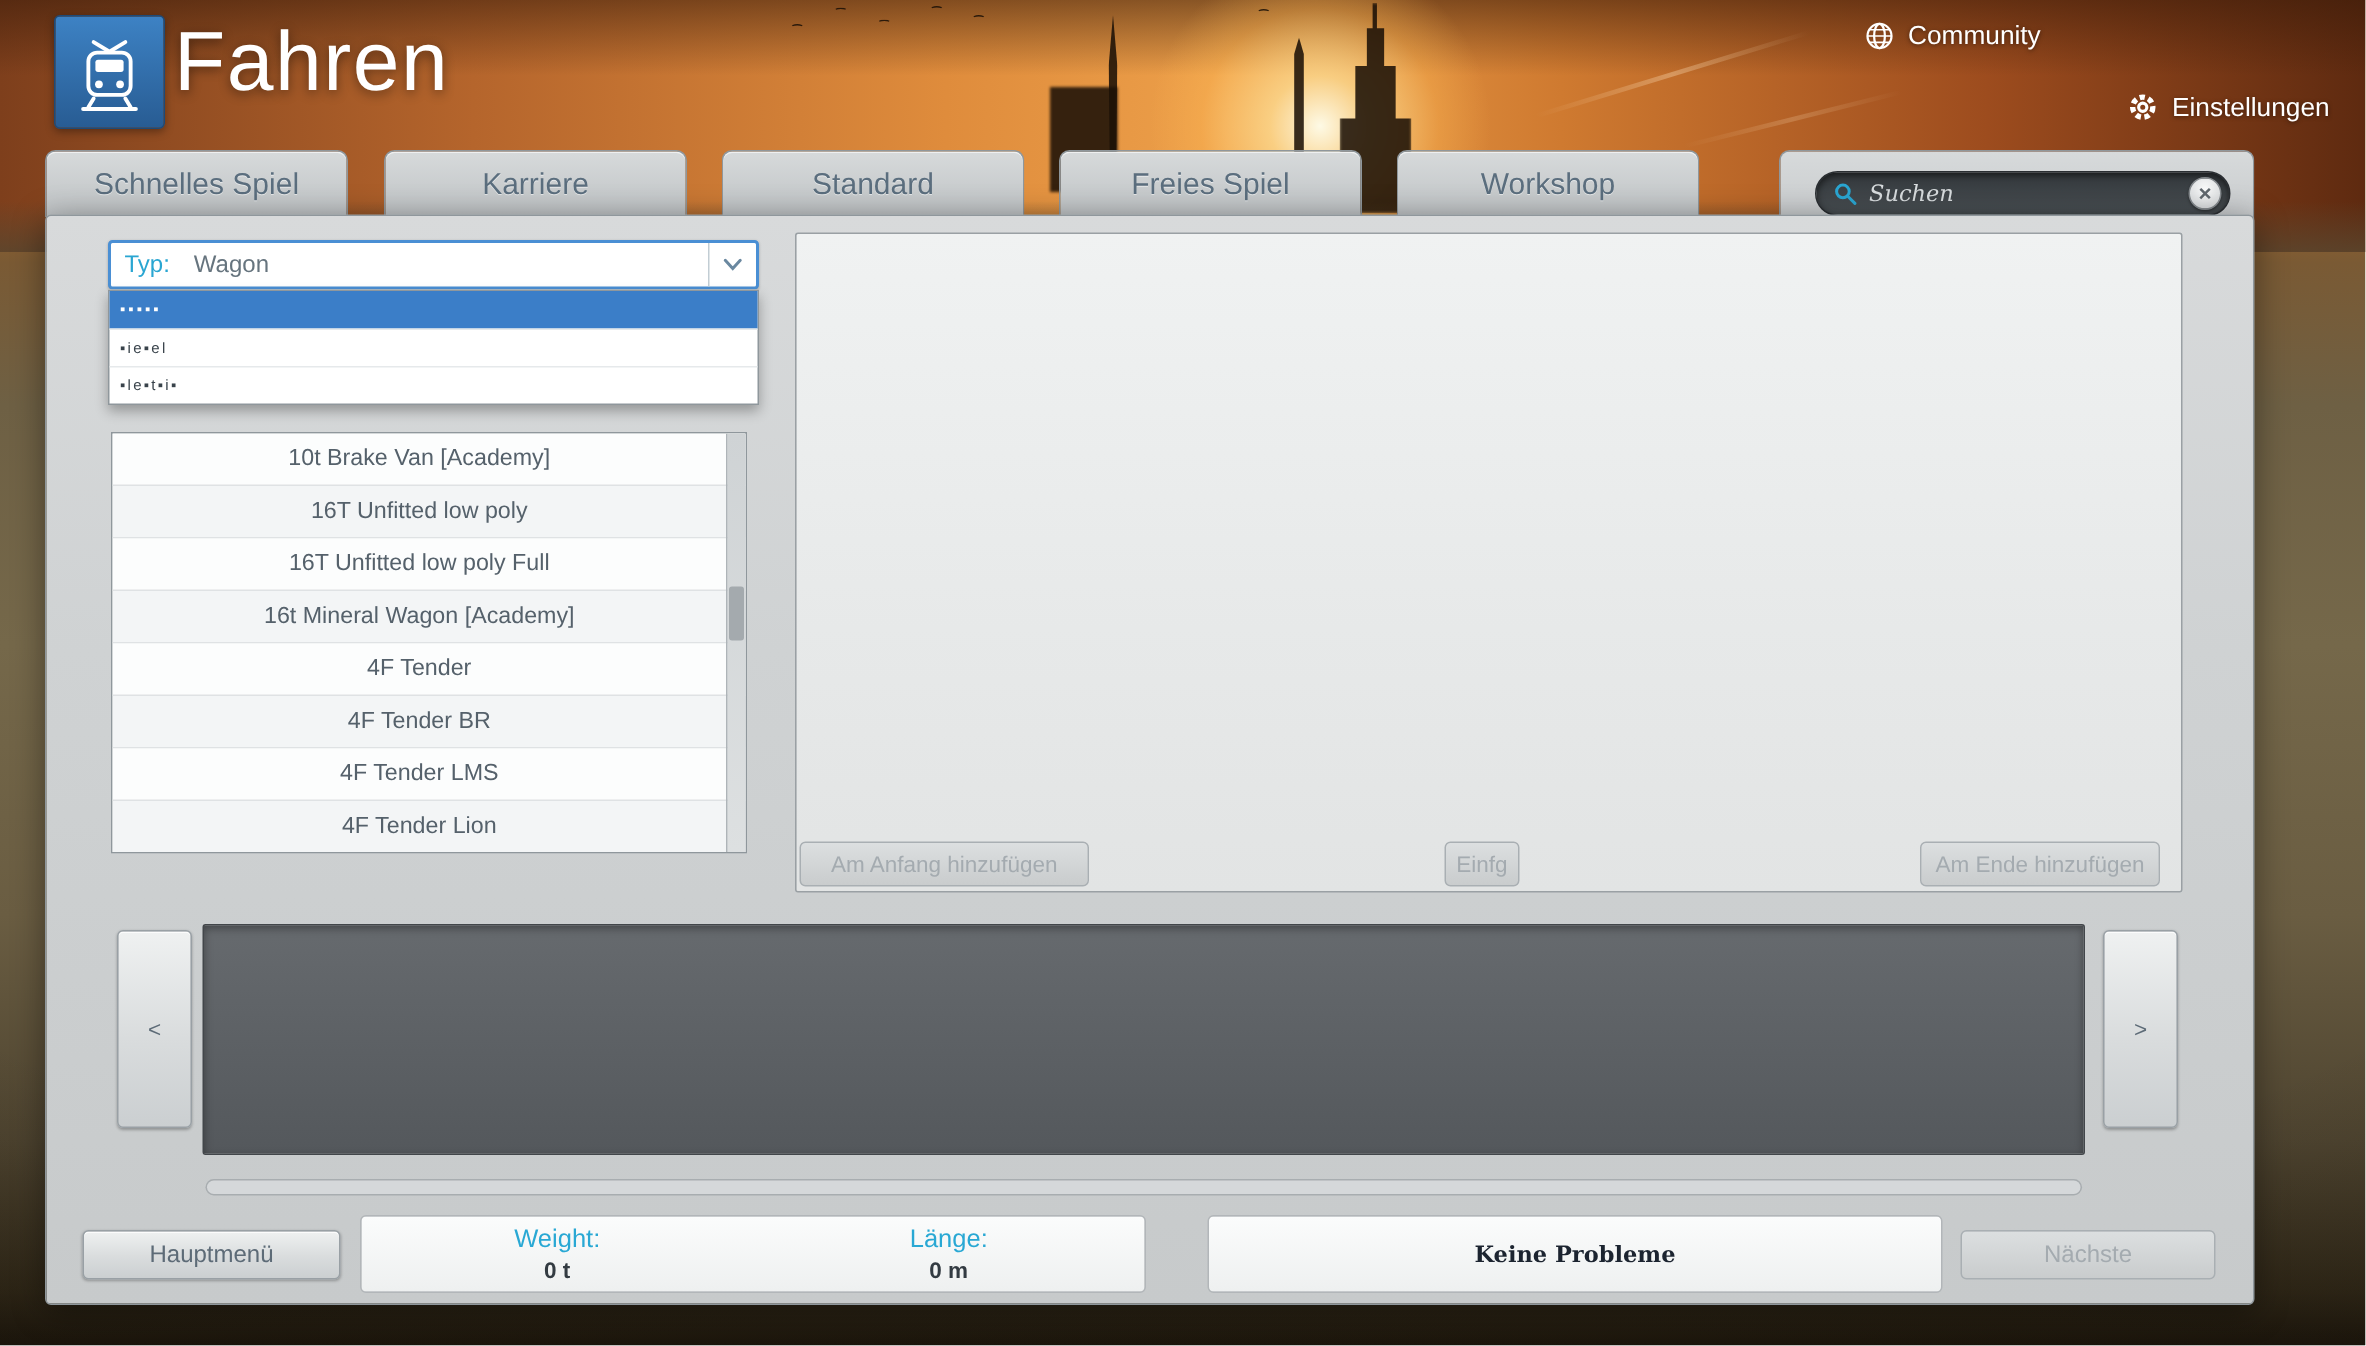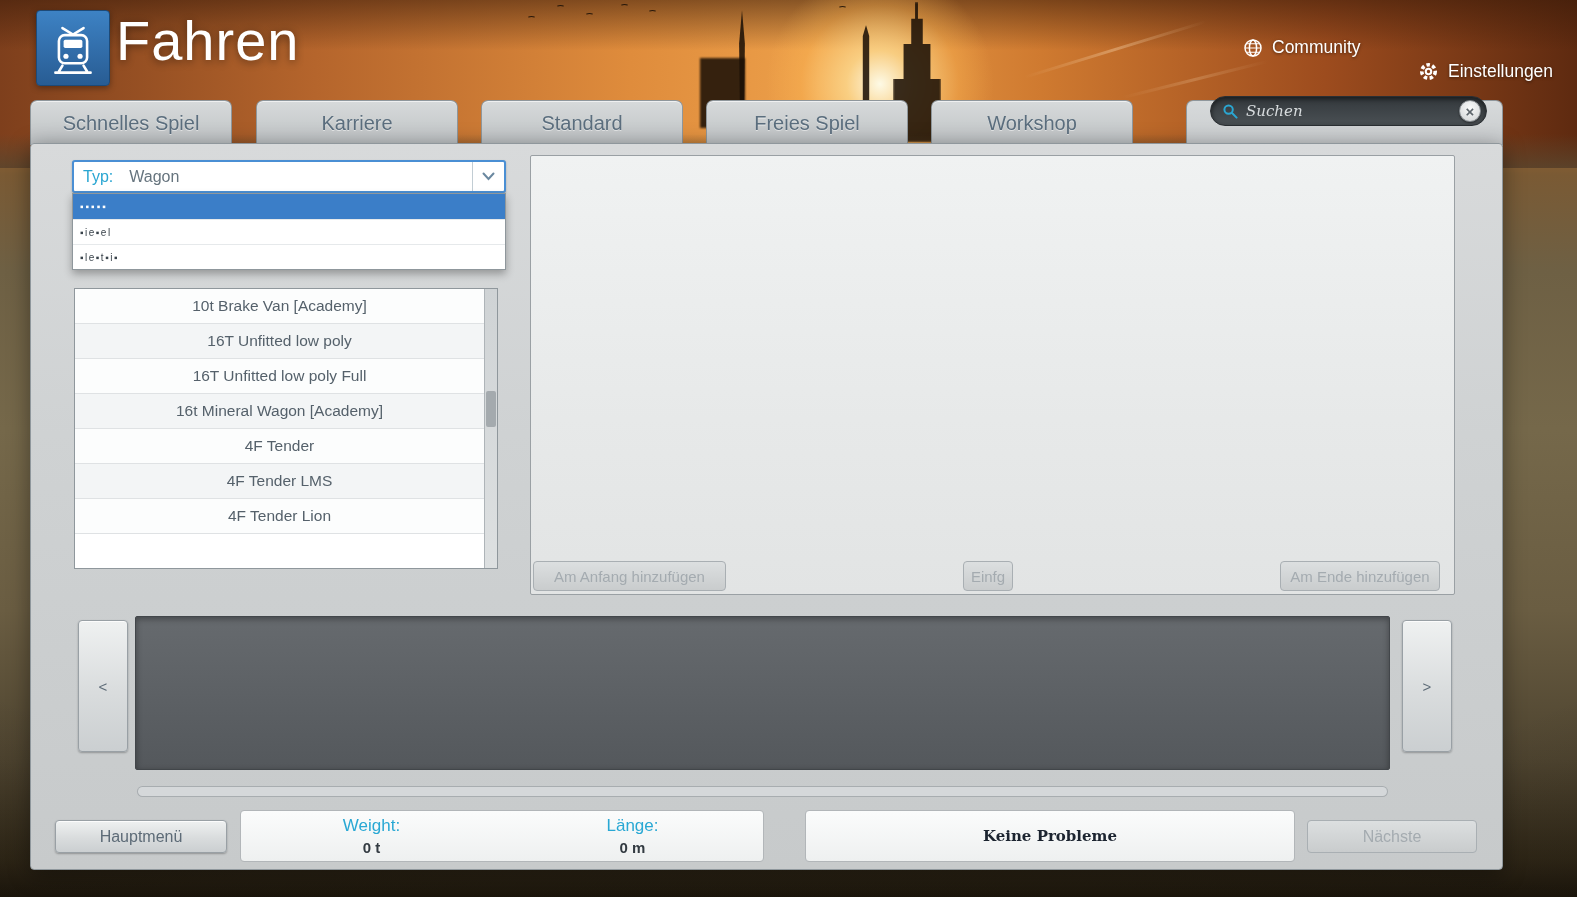--- a/index.html
+++ b/index.html
@@ -47,21 +47,21 @@
     color:#5b6e7e; font-size:20px; text-shadow:0 1px 0 rgba(255,255,255,.55);
     box-shadow:inset 0 1px 0 rgba(255,255,255,.6);
     cursor:pointer; z-index:2;
   }
   .search-ext{
     position:absolute; top:100px; left:1186px; width:317px; height:46px;
     background:linear-gradient(180deg,#d7dadb,#c8cbcd);
     border:1px solid #8f979c; border-bottom:none; border-radius:7px 7px 0 0; z-index:2;
   }
   .search-field{
-    position:absolute; top:96px; left:1210px; width:277px; height:30px; z-index:3;
+    position:absolute; top:114px; left:1210px; width:277px; height:30px; z-index:3;
     background:linear-gradient(180deg,#33383c,#4a5054);
     border:1px solid #2a2e32; border-radius:15px;
     box-shadow:inset 0 2px 5px rgba(0,0,0,.55);
     display:flex; align-items:center; padding:0 5px 0 12px; cursor:text;
   }
   .search-field .ph{
     font-family:"DejaVu Serif", serif; font-style:italic;
     color:#d8dcde; font-size:15px; margin-left:8px; flex:1;
   }
   .search-close{
@@ -220,21 +220,21 @@
         <rect x="10" y="12" width="24" height="24" rx="5"></rect>
         <rect x="14" y="16" width="16" height="7" rx="1.5" fill="#ffffff" stroke="none"></rect>
         <circle cx="16" cy="30" r="2.2" fill="#ffffff" stroke="none"></circle>
         <circle cx="28" cy="30" r="2.2" fill="#ffffff" stroke="none"></circle>
         <path d="M13 38 L10 43 M31 38 L34 43 M7 44 L37 44"></path>
       </svg>
     </span>
   </div>
   <div class="title">Fahren</div>
 
-  <div class="hdr-link" style="left:1243px;margin-top:24px;">
+  <div class="hdr-link" style="left:1243px;">
     <span class="icon">
       <svg width="20" height="20" viewBox="0 0 20 20" fill="none" stroke="#ffffff" stroke-width="1.5">
         <circle cx="10" cy="10" r="8"></circle>
         <ellipse cx="10" cy="10" rx="3.6" ry="8"></ellipse>
         <path d="M2 10 H18 M3.3 5.8 H16.7 M3.3 14.2 H16.7" stroke-width="1.1"></path>
       </svg>
     </span>
     <span>Community</span>
   </div>
 
@@ -292,20 +292,21 @@
     <div class="ddrow">▪ie▪el</div>
     <div class="ddrow">▪le▪t▪i▪</div>
   </div>
 
   <div class="wlist">
     <div class="wrow">10t Brake Van [Academy]</div>
     <div class="wrow">16T Unfitted low poly</div>
     <div class="wrow">16T Unfitted low poly Full</div>
     <div class="wrow">16t Mineral Wagon [Academy]</div>
     <div class="wrow">4F Tender</div>
+    <div class="wrow">4F Tender BR</div>
     <div class="wrow">4F Tender LMS</div>
     <div class="wrow">4F Tender Lion</div>
     <div class="wscroll">
       <div class="wthumb"></div>
     </div>
   </div>
 
   <div class="preview"></div>
 
   <div class="btn disabled" style="left:533px; top:561px; width:193px; height:30px; font-size:15px;">Am Anfang hinzufügen</div>

